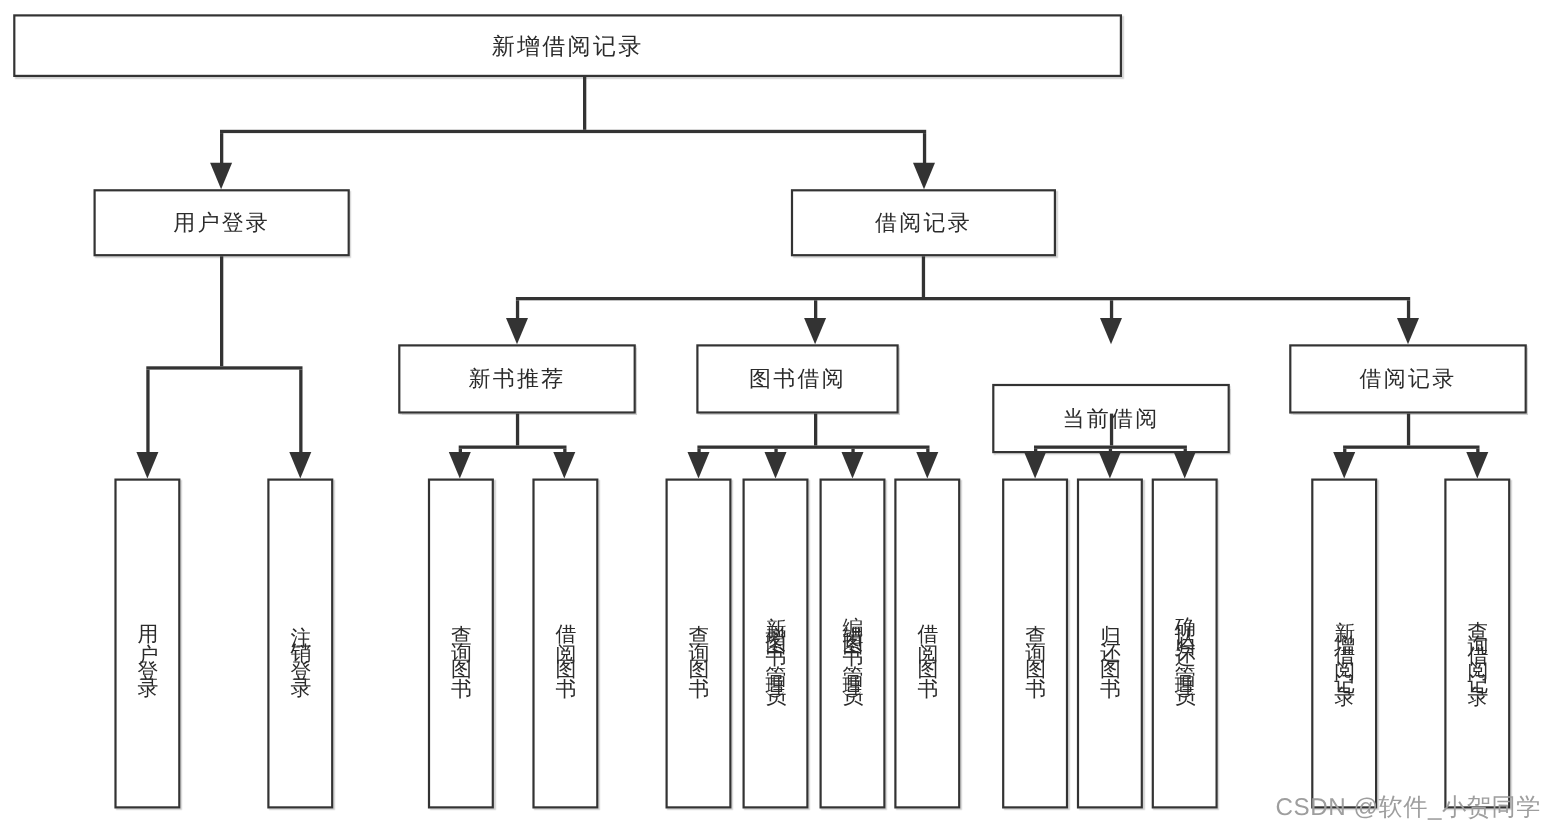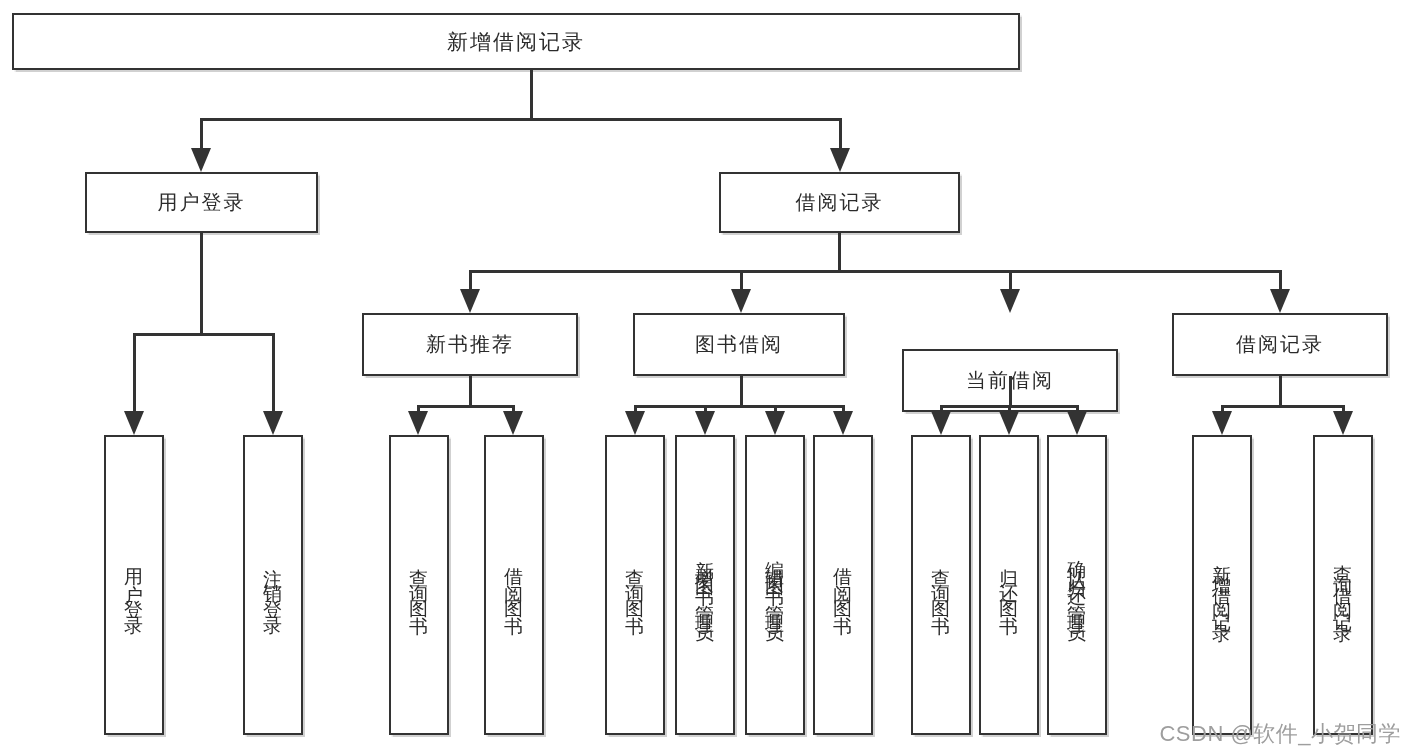--- a/index.html
+++ b/index.html
@@ -71,21 +71,21 @@
   <div class="vline" style="left:468.5px;top:273px;height:18px;"></div>
   <div class="vline" style="left:739.5px;top:273px;height:18px;"></div>
   <div class="vline" style="left:1008.5px;top:273px;height:18px;"></div>
   <div class="vline" style="left:1278.5px;top:273px;height:18px;"></div>
   <div class="arrow" style="left:460px;top:289px;"></div>
   <div class="arrow" style="left:731px;top:289px;"></div>
   <div class="arrow" style="left:1000px;top:289px;"></div>
   <div class="arrow" style="left:1270px;top:289px;"></div>
 
   <div class="box" style="left:362px;top:313px;width:216px;height:63px;">新书推荐</div>
-  <div class="box" style="left:633px;top:313px;width:212px;height:63px;">图书借阅</div>
+  <div class="box" style="left:633px;top:313px;width:184px;height:63px;">图书借阅</div>
   <div class="box" style="left:902px;top:313px;width:216px;height:63px;margin-top:36px;">当前借阅</div>
   <div class="box" style="left:1172px;top:313px;width:216px;height:63px;">借阅记录</div>
 
   <div class="vline" style="left:468.5px;top:376px;height:29px;"></div>
   <div class="hline" style="left:416.5px;top:405px;width:98px;"></div>
   <div class="vline" style="left:416.5px;top:408px;height:5px;"></div>
   <div class="vline" style="left:511.5px;top:408px;height:5px;"></div>
   <div class="arrow" style="left:408px;top:411px;"></div>
   <div class="arrow" style="left:503px;top:411px;"></div>
 

